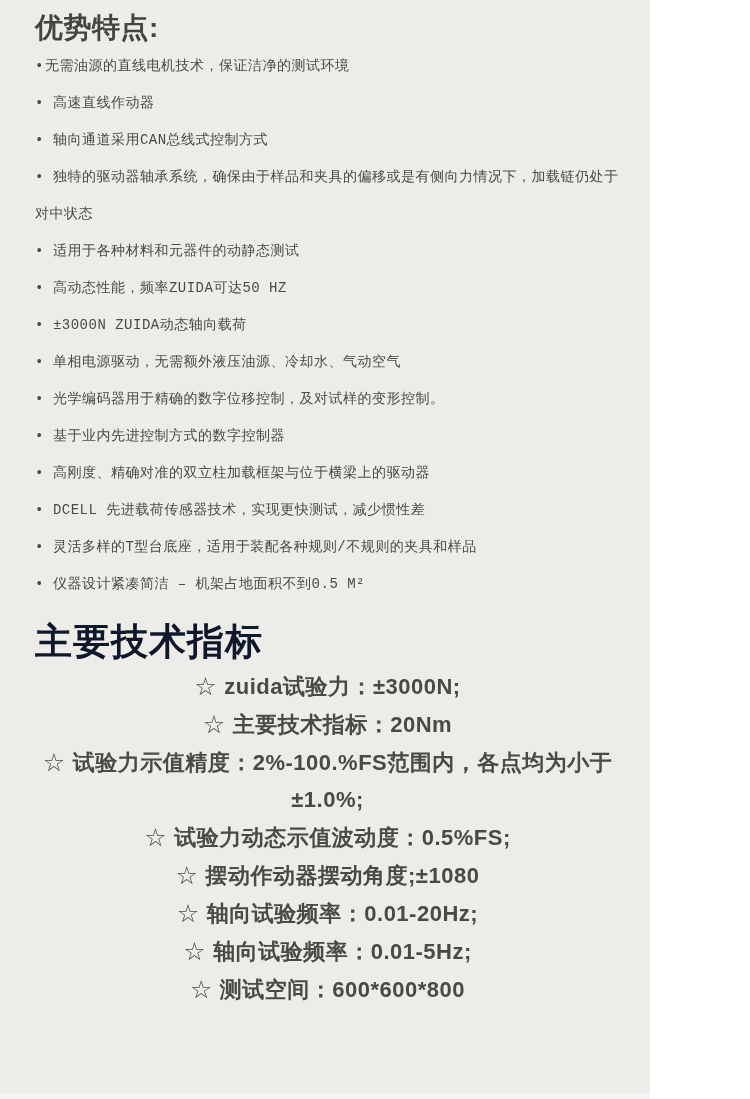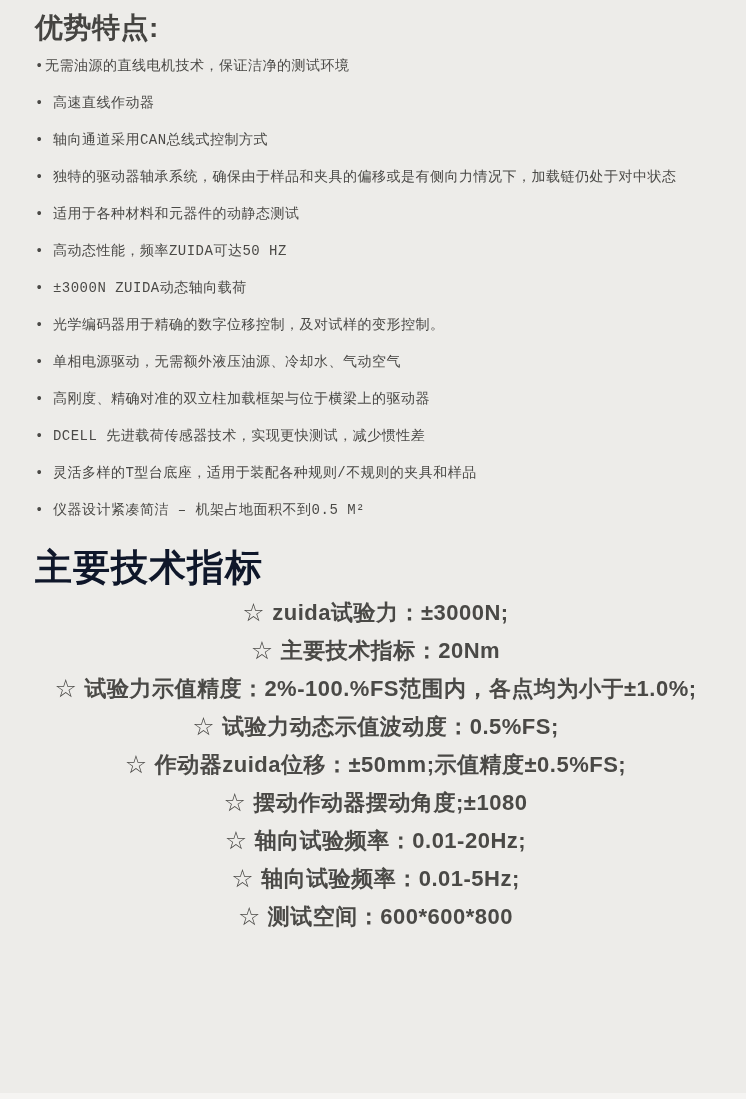--- a/index.html
+++ b/index.html
@@ -1,18 +1,18 @@
 <!DOCTYPE html>
 <html><head>
 <meta charset="utf-8">
 <style>
   html, body { margin: 0; padding: 0; }
   .page {
     position: relative;
-    width: 746px;
+    width: 650px;
     height: 1099px;
     box-sizing: border-box;
     background: #edece9;
     color: #4a4946;
     font-family: "Liberation Sans", "DejaVu Sans", sans-serif;
     padding: 8px 30px 0 35px;
     overflow: hidden;
   }
   .features-heading {
     margin: 0;
@@ -74,36 +74,36 @@
   <h1 class="features-heading">优势特点:</h1>
 
   <div class="features-list">
     <div class="feature-item"><span class="dot">•</span><span>无需油源的直线电机技术，保证洁净的测试环境</span></div>
     <div class="feature-item"><span class="dot">•</span><span>高速直线作动器</span></div>
     <div class="feature-item"><span class="dot">•</span><span>轴向通道采用CAN总线式控制方式</span></div>
     <div class="feature-item"><span class="dot">•</span><span>独特的驱动器轴承系统，确保由于样品和夹具的偏移或是有侧向力情况下，加载链仍处于对中状态</span></div>
     <div class="feature-item"><span class="dot">•</span><span>适用于各种材料和元器件的动静态测试</span></div>
     <div class="feature-item"><span class="dot">•</span><span>高动态性能，频率ZUIDA可达50 HZ</span></div>
     <div class="feature-item"><span class="dot">•</span><span>±3000N ZUIDA动态轴向载荷</span></div>
+    <div class="feature-item"><span class="dot">•</span><span>单相电源驱动，无需额外液压油源、冷却水、气动空气</span></div>
     <div class="feature-item"><span class="dot">•</span><span>光学编码器用于精确的数字位移控制，及对试样的变形控制。</span></div>
-    <div class="feature-item"><span class="dot">•</span><span>单相电源驱动，无需额外液压油源、冷却水、气动空气</span></div>
+    <div class="feature-item"><span class="dot">•</span><span>基于业内先进控制方式的数字控制器</span></div>
     <div class="feature-item"><span class="dot">•</span><span>高刚度、精确对准的双立柱加载框架与位于横梁上的驱动器</span></div>
     <div class="feature-item"><span class="dot">•</span><span>DCELL 先进载荷传感器技术，实现更快测试，减少惯性差</span></div>
     <div class="feature-item"><span class="dot">•</span><span>灵活多样的T型台底座，适用于装配各种规则/不规则的夹具和样品</span></div>
     <div class="feature-item"><span class="dot">•</span><span>仪器设计紧凑简洁 – 机架占地面积不到0.5 M²</span></div>
   </div>
 
   <h2 class="specs-heading">主要技术指标</h2>
 
   <div class="specs-list">
     <div class="spec-item"><span class="star">☆</span><span>zuida试验力：±3000N;</span></div>
     <div class="spec-item"><span class="star">☆</span><span>主要技术指标：20Nm</span></div>
     <div class="spec-item"><span class="star">☆</span><span>试验力示值精度：2%-100.%FS范围内，各点均为小于±1.0%;</span></div>
     <div class="spec-item"><span class="star">☆</span><span>试验力动态示值波动度：0.5%FS;</span></div>
-    <div class="spec-item"><span class="star">☆</span><span>作动器zuida位移：±50mm;示值精度±0.5%FS;</span></div>
     <div class="spec-item"><span class="star">☆</span><span>摆动作动器摆动角度;±1080</span></div>
     <div class="spec-item"><span class="star">☆</span><span>轴向试验频率：0.01-20Hz;</span></div>
     <div class="spec-item"><span class="star">☆</span><span>轴向试验频率：0.01-5Hz;</span></div>
     <div class="spec-item"><span class="star">☆</span><span>测试空间：600*600*800</span></div>
   </div>
 
   <div class="bottom-strip"></div>
 
 </div>
 

